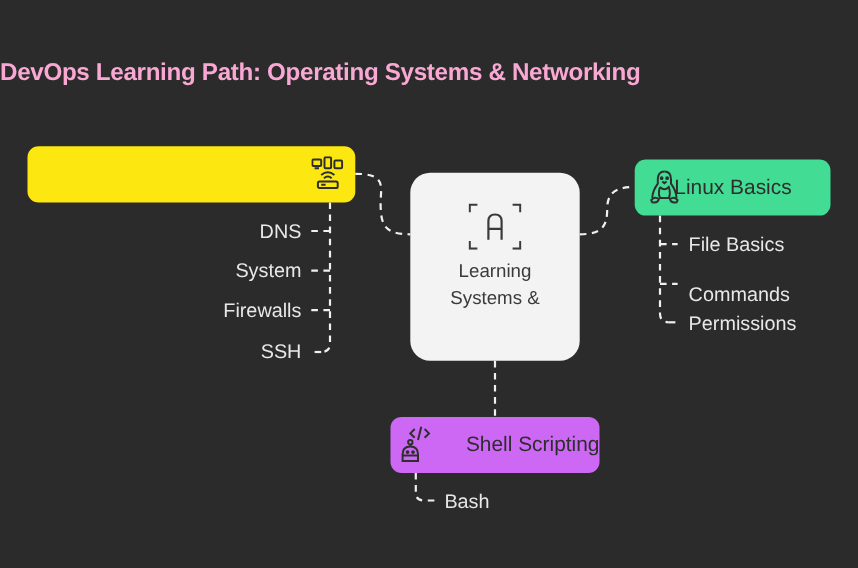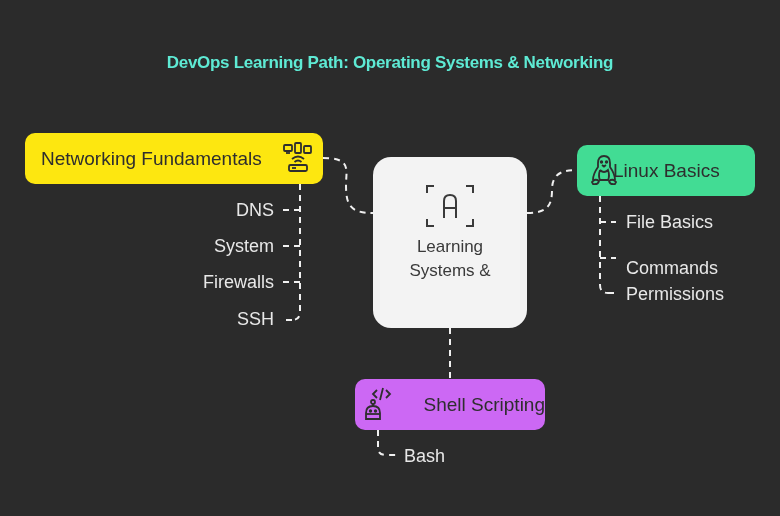--- a/index.html
+++ b/index.html
@@ -1,22 +1,22 @@
 <!DOCTYPE html>
 <html><head>
   <meta charset="utf-8">
   <style>
     html, body { margin: 0; padding: 0; }
     body {
       width: 780px; height: 516px; background: #2b2b2b; position: relative; overflow: hidden;
       font-family: "Liberation Sans", "DejaVu Sans", sans-serif;
     }
     .title {
-      position: absolute; left: 0; top: 53px; width: 780px; text-align: center;
-      color: #5eead4; font-size: 17px; font-weight: bold; letter-spacing: -0.3px;
+      position: absolute; left: 0; top: 53px; width: 780px; 
+      color: #f9a8d4; font-size: 22px; font-weight: bold; letter-spacing: -0.3px;
     }
     svg.lines { position: absolute; left: 0; top: 0; }
     .node {
       position: absolute; border-radius: 10px; display: flex; align-items: center;
       color: #2e2e2e; font-size: 19px; box-sizing: border-box;
     }
     .node-net { left: 25px; top: 133px; width: 298px; height: 51px; background: #fde710; padding-left: 16px; }
     .node-net .icon { position: absolute; right: 10px; top: 9px; }
     .node-linux { left: 577px; top: 145px; width: 178px; height: 51px; background: #42dc94; padding-left: 36px; }
     .node-linux .icon { position: absolute; left: 13px; top: 9px; }
@@ -54,21 +54,20 @@
     <path d="M600,258 L616,258"></path>
     <path d="M608,293 L616,293"></path>
 
     <path d="M450,328 L450,379"></path>
 
     <path d="M378,430 L378,448 Q378,455 386,455 L396,455"></path>
   </g>
 </svg>
 
 <div class="node node-net">
-  <span>Networking Fundamentals</span>
   <span class="icon">
     <svg width="30" height="32" viewBox="0 0 30 32" fill="none" stroke="#2e2e2e" stroke-width="1.8">
       <rect x="1" y="3" width="8" height="6" rx="1"></rect>
       <path d="M3 11 h4"></path>
       <rect x="12" y="1" width="6" height="10" rx="1"></rect>
       <rect x="21" y="4" width="7" height="7" rx="1"></rect>
       <path d="M9 17 q6 -5 12 0"></path>
       <path d="M11.5 20 q3.5 -3 7 0"></path>
       <rect x="6" y="23" width="18" height="6" rx="1.5"></rect>
       <path d="M9 26 h4"></path>

